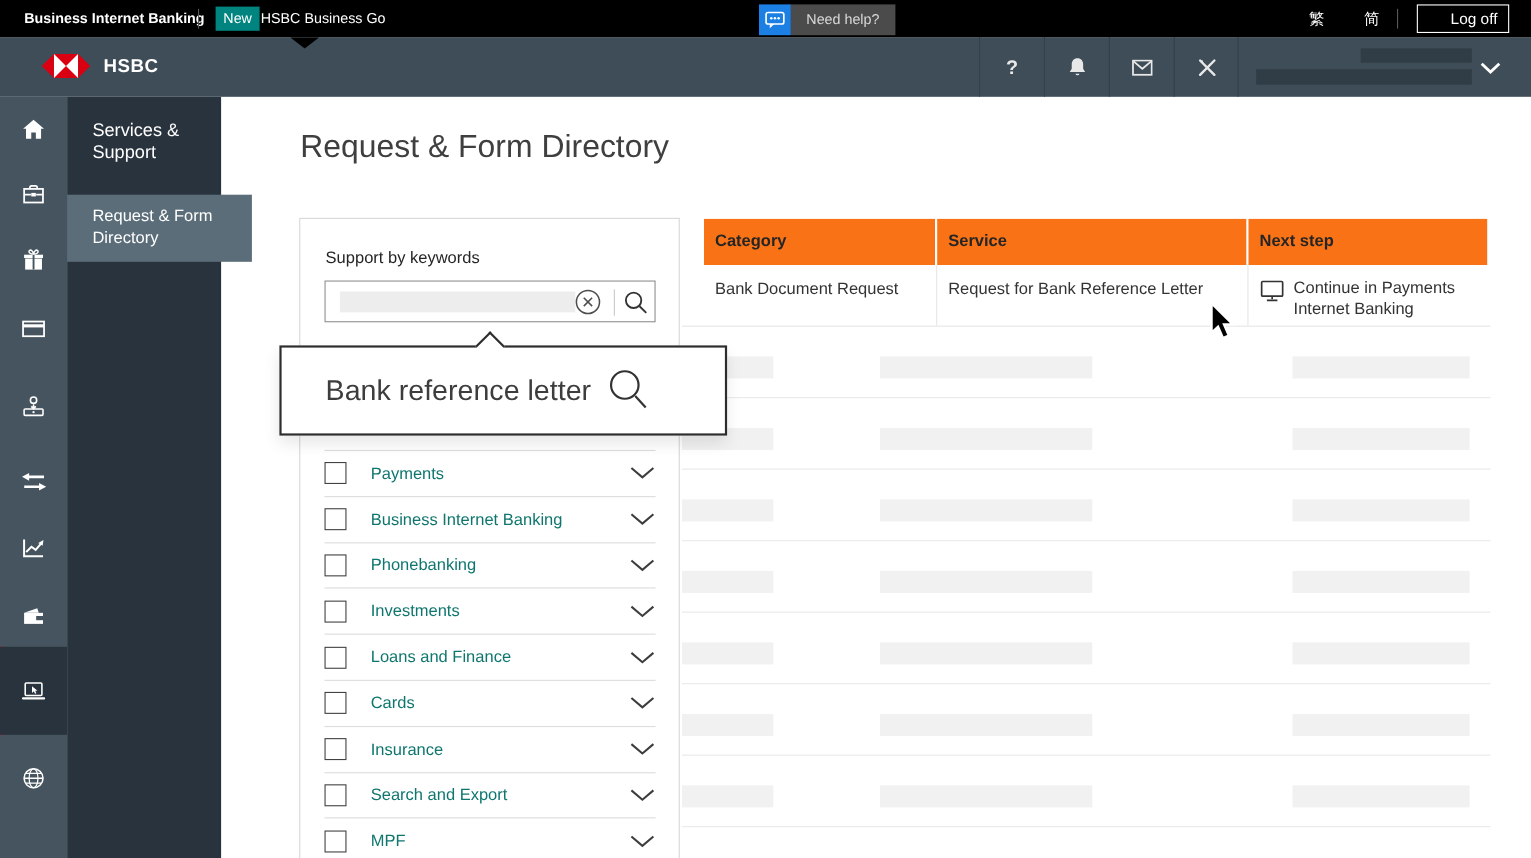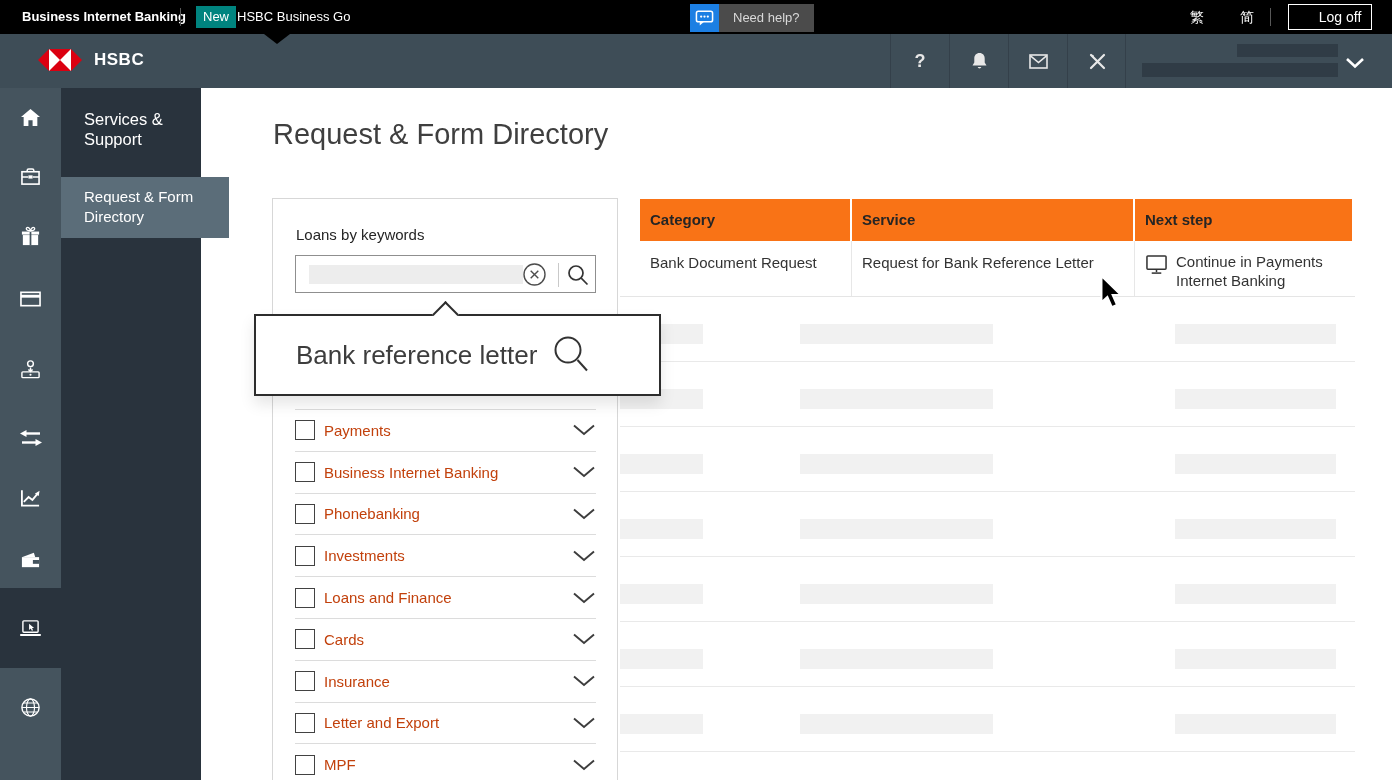--- a/index.html
+++ b/index.html
@@ -53,21 +53,21 @@
   #filter-panel { left:272px; top:198px; width:346px; height:583px; background:#fff; border:1px solid #d7d7d7; }
   #search-label { left:23px; top:27px; font-size:15px; color:#252525; }
   #search-box { left:22px; top:56px; width:301px; height:38px; border:1px solid #8f8f8f; background:#fff; }
   #search-skel { left:13px; top:9px; width:214px; height:19px; background:#ededed; }
   #search-clear { left:226px; top:6px; cursor:pointer; }
   #search-div { left:262px; top:7px; width:0; height:24px; border-left:1px solid #c9c9c9; }
   #search-go { left:270px; top:7px; cursor:pointer; }
   #filter-list { left:0; top:210px; width:344px; }
   .filter-row { margin:0 21px 0 22px; height:41.8px; border-top:1px solid #dcdcdc; display:flex; align-items:center; cursor:pointer; }
   .cb { width:20px; height:20px; border:1.5px solid #424242; background:#fff; flex:none; }
-  .filter-label { margin-left:9px; font-size:15px; color:#c2410c; }
+  .filter-label { margin-left:22px; font-size:15px; color:#0f766e; }
   .filter-chev { margin-left:auto; display:flex; }
 
   
   #tooltip { left:254px; top:314px; width:407px; height:82px; background:#fff; border:2px solid #2d2d2d; z-index:25;
              display:flex; align-items:center; box-shadow:0 8px 14px rgba(0,0,0,.10); cursor:pointer; }
   #tooltip-caret { left:180px; top:-11px; width:19px; height:19px; background:#fff; transform:rotate(45deg);
                    border-top:2px solid #2d2d2d; border-left:2px solid #2d2d2d; position:absolute; }
   #tooltip-text { margin-left:40px; font-size:26px; color:#3d3d3d; }
   #tooltip-mag { margin-left:14px; display:flex; }
 
@@ -245,21 +245,21 @@
         </svg>
     </div>
     <div id="sp-active" class="abs">
       <span>Request &amp; Form Directory</span>
     </div>
   </div>
 
   <h1 id="page-title" class="abs">Request &amp; Form Directory</h1>
 
   <div id="filter-panel" class="abs">
-    <div id="search-label" class="abs">Loans by keywords</div>
+    <div id="search-label" class="abs">Support by keywords</div>
     <div id="search-box" class="abs">
       <div id="search-skel" class="abs"></div>
       <span id="search-clear" class="abs">
         <svg width="25" height="25" viewBox="0 0 25 25">
             <circle cx="12.5" cy="12.5" r="10.5" fill="none" stroke="#4d4d4d" stroke-width="1.4"></circle>
             <path d="M8.7,8.7 L16.3,16.3 M16.3,8.7 L8.7,16.3" stroke="#4d4d4d" stroke-width="1.4"></path>
           </svg>
       </span>
       <span id="search-div" class="abs"></span>
       <span id="search-go" class="abs">
@@ -328,21 +328,21 @@
           <span class="cb"></span>
           <span class="filter-label">Insurance</span>
           <span class="filter-chev">
             <svg width="24" height="12" viewBox="0 0 24 12">
               <polyline points="2,1.5 12,10 22,1.5" fill="none" stroke="#3d3d3d" stroke-width="1.9"></polyline>
             </svg>
           </span>
         </div>
         <div class="filter-row">
           <span class="cb"></span>
-          <span class="filter-label">Letter and Export</span>
+          <span class="filter-label">Search and Export</span>
           <span class="filter-chev">
             <svg width="24" height="12" viewBox="0 0 24 12">
               <polyline points="2,1.5 12,10 22,1.5" fill="none" stroke="#3d3d3d" stroke-width="1.9"></polyline>
             </svg>
           </span>
         </div>
         <div class="filter-row">
           <span class="cb"></span>
           <span class="filter-label">MPF</span>
           <span class="filter-chev">

